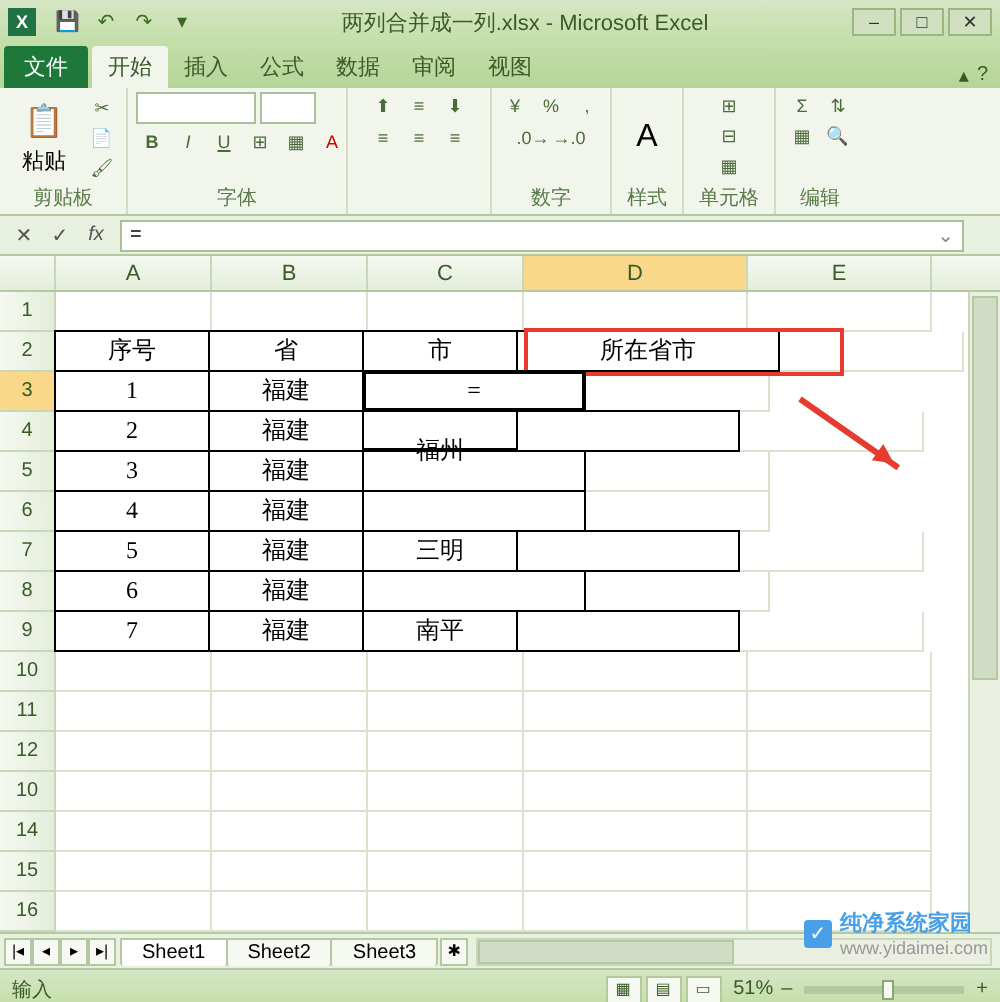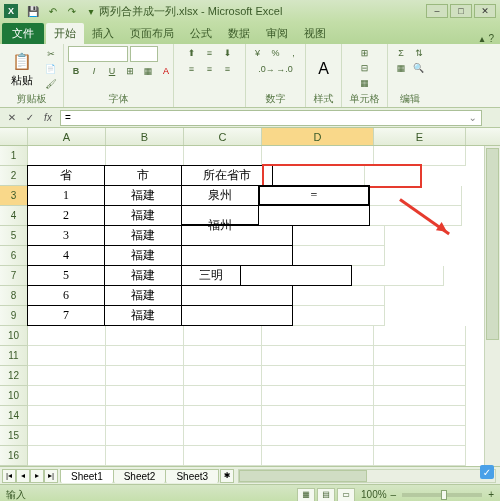--- a/index.html
+++ b/index.html
@@ -2,21 +2,21 @@
 <html><head>
 <meta charset="utf-8">
 <style>
 * { box-sizing: border-box; margin: 0; padding: 0; }
 body { font-family: "Microsoft YaHei", Arial, sans-serif; font-size: 11px; background: #fff; width: 500px; height: 501px; overflow: hidden; position: relative; }
 
 .titlebar { height: 22px; background: linear-gradient(#d5e6c5, #c3dea8); display: flex; align-items: center; padding: 0 4px; font-size: 11px; color: #333; }
 .titlebar .excel-icon { width: 14px; height: 14px; background: #217346; margin-right: 4px; display: flex; align-items: center; justify-content: center; color: #fff; font-size: 9px; font-weight: bold; }
 .titlebar .qat { display: flex; gap: 3px; margin-left: 4px; }
 .titlebar .qat-item { width: 16px; height: 16px; display: flex; align-items: center; justify-content: center; font-size: 10px; color: #3a6b1e; cursor: pointer; }
-.titlebar .title-text { flex: 1; color: #3a5a28; font-size: 11px; }
+.titlebar .title-text { flex: 1; text-align: center; color: #3a5a28; font-size: 11px; }
 .titlebar .win-controls { display: flex; gap: 2px; }
 .titlebar .win-btn { width: 22px; height: 14px; background: #d0e0c0; border: 1px solid #9ab87e; display: flex; align-items: center; justify-content: center; font-size: 9px; cursor: pointer; }
 
 .tabs-row { height: 22px; background: linear-gradient(#c3dea8, #b5d598); display: flex; align-items: flex-end; padding-left: 2px; }
 .file-tab { background: #1e7839; color: #fff; padding: 3px 10px; font-size: 11px; border-radius: 2px 2px 0 0; cursor: pointer; margin-right: 2px; }
 .ribbon-tab { padding: 3px 8px; font-size: 11px; color: #3a5a28; cursor: pointer; }
 .ribbon-tab.active { background: #f1f5ec; border-radius: 2px 2px 0 0; }
 .tabs-right { margin-left: auto; display: flex; gap: 4px; padding-right: 6px; color: #3a5a28; font-size: 10px; }
 
 .ribbon { height: 64px; background: #f1f5ec; border-bottom: 1px solid #b5c9a0; display: flex; }
@@ -96,21 +96,20 @@
     <div class="win-btn">–</div>
     <div class="win-btn">□</div>
     <div class="win-btn">✕</div>
   </div>
 </div>
 
 <div class="tabs-row">
   <div class="file-tab">文件</div>
   <div class="ribbon-tab active">开始</div>
   <div class="ribbon-tab">插入</div>
-  <div class="ribbon-tab">页面布局</div>
   <div class="ribbon-tab">公式</div>
   <div class="ribbon-tab">数据</div>
   <div class="ribbon-tab">审阅</div>
   <div class="ribbon-tab">视图</div>
   <div class="tabs-right">
     <span>▴</span>
     <span>?</span>
   </div>
 </div>
 
@@ -255,29 +254,29 @@
     <div class="cells" id="cells">
 
     <div class="row">
           <div class="cell" style="width: 78px;"></div>
           <div class="cell" style="width: 78px;"></div>
           <div class="cell" style="width: 78px;"></div>
           <div class="cell" style="width: 112px;"></div>
           <div class="cell" style="width: 92px;"></div>
         </div>
         <div class="row">
+          <div class="cell b-all" style="width: 78px;">序号</div>
           <div class="cell b-all" style="width: 78px;">省</div>
           <div class="cell b-all" style="width: 78px;">市</div>
-          <div class="cell b-all" style="width: 92px; text-align: center;">所在省市</div>
+          <div class="cell b-all" style="width: 132px; text-align: center;">所在省市</div>
           <div class="cell" style="width: 92px;"></div>
         </div>
         <div class="row">
           <div class="cell b-all" style="width: 78px;">1</div>
           <div class="cell b-all" style="width: 78px;">福建</div>
-          <div class="cell b-all" style="width: 78px;">泉州</div>
           <div class="cell b-all active" style="width: 112px;">=</div>
           <div class="cell" style="width: 92px;"></div>
         </div>
         <div class="row">
           <div class="cell b-all" style="width: 78px;">2</div>
           <div class="cell b-all" style="width: 78px;">福建</div>
           <div class="cell b-all" style="width: 78px; margin-top: 18px;">福州</div>
           <div class="cell b-all" style="width: 112px;"></div>
           <div class="cell" style="width: 92px;"></div>
         </div>
@@ -289,33 +288,34 @@
         </div>
         <div class="row">
           <div class="cell b-all" style="width: 78px;">4</div>
           <div class="cell b-all" style="width: 78px;">福建</div>
           <div class="cell b-all" style="width: 112px;"></div>
           <div class="cell" style="width: 92px;"></div>
         </div>
         <div class="row">
           <div class="cell b-all" style="width: 78px;">5</div>
           <div class="cell b-all" style="width: 78px;">福建</div>
-          <div class="cell b-all" style="width: 60px;">三明</div>
+          <div class="cell b-all" style="width: 78px;">三明</div>
           <div class="cell b-all" style="width: 112px;"></div>
           <div class="cell" style="width: 92px;"></div>
         </div>
         <div class="row">
           <div class="cell b-all" style="width: 78px;">6</div>
           <div class="cell b-all" style="width: 78px;">福建</div>
           <div class="cell b-all" style="width: 112px;"></div>
           <div class="cell" style="width: 92px;"></div>
         </div>
         <div class="row">
           <div class="cell b-all" style="width: 78px;">7</div>
           <div class="cell b-all" style="width: 78px;">福建</div>
+          <div class="cell b-all" style="width: 78px;">南平</div>
           <div class="cell b-all" style="width: 112px;"></div>
           <div class="cell" style="width: 92px;"></div>
         </div>
         <div class="row">
           <div class="cell" style="width: 78px;"></div>
           <div class="cell" style="width: 78px;"></div>
           <div class="cell" style="width: 78px;"></div>
           <div class="cell" style="width: 112px;"></div>
           <div class="cell" style="width: 92px;"></div>
         </div>
@@ -387,23 +387,27 @@
     </div>
 </div>
 
 <div class="statusbar">
   <span>输入</span>
   <div class="views">
     <div class="view-btn">▦</div>
     <div class="view-btn">▤</div>
     <div class="view-btn">▭</div>
   </div>
-  <span style="margin-left:6px">100%</span>
+  <span style="margin-left:6px">51%</span>
   <span style="margin-left:4px;cursor:pointer">–</span>
   <div class="zoom-slider">
       <div class="zthumb"></div>
     </div>
   <span style="cursor:pointer">+</span>
 </div>
 
 <div class="watermark">
   <div class="wm-icon">✓</div>
+  <div>
+    <span style="font-weight:bold">纯净系统家园</span>
+    <span class="wm-sub">www.yidaimei.com</span>
+  </div>
 </div>
 
 </body></html>

